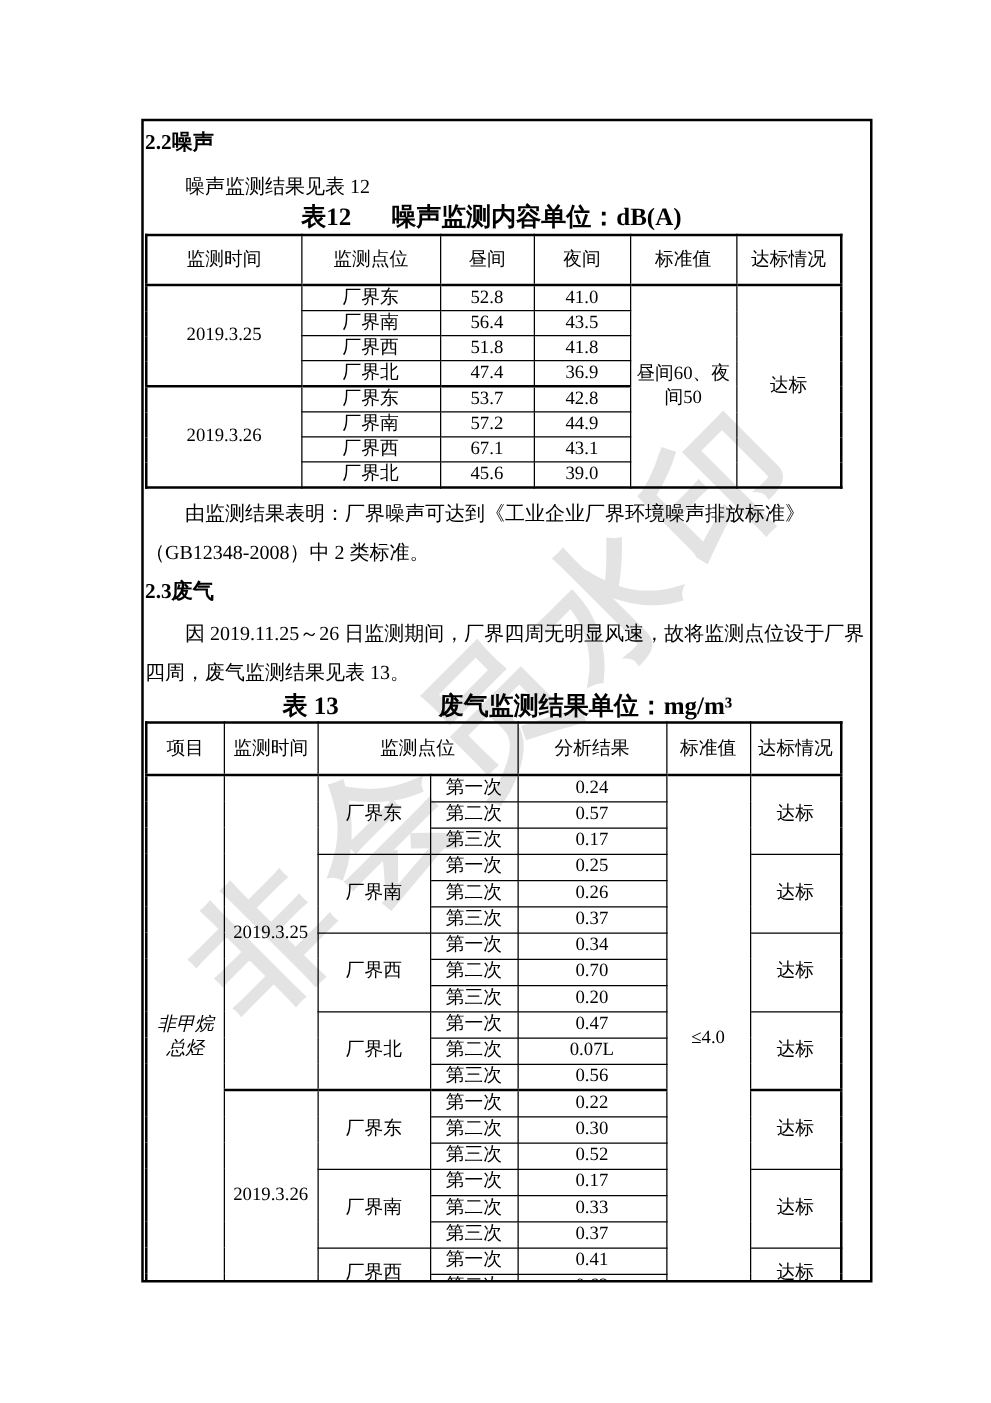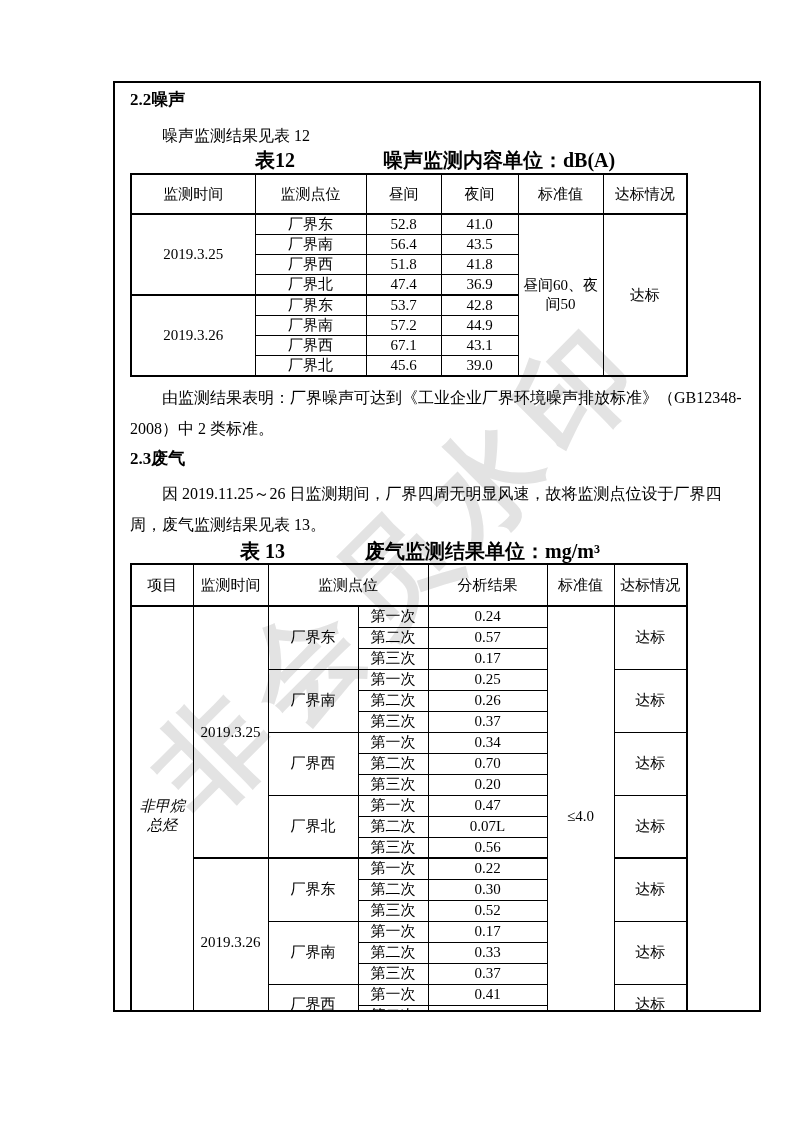--- a/index.html
+++ b/index.html
@@ -13,34 +13,34 @@
 
   .watermark {
     position:absolute; left:400px; top:568px;
     transform:translate(-50%,-50%) rotate(-45deg);
     font-family:"Liberation Sans","DejaVu Sans",sans-serif;
     font-weight:bold; font-size:112px; letter-spacing:16px;
     color:#e3e3e3; white-space:nowrap; z-index:0;
   }
 
   .frame {
-    position:absolute; left:113px; top:81px; width:648px; height:931px;
-    border:2px solid #000; padding:2px 15px; z-index:1; overflow:hidden;
+    position:absolute; left:113px; top:95px; width:585px; height:931px;
+    border:2px solid #000; padding:2px 1px; z-index:1; overflow:hidden;
   }
 
   .sec-heading { font-size:17px; font-weight:bold; line-height:24px; margin-top:3px; }
   .para { font-size:16px; line-height:31px; text-indent:2em; }
   .intro1 { margin-top:12px; line-height:24px; }
   .intro2 { margin-top:7px; }
   .concl  { margin-top:5px; }
 
   .tbl-caption { display:flex; align-items:flex-end; font-weight:bold; font-size:20px; line-height:21px; }
   .cap12 { margin-top:2px; }
   .cap12 .cap-label { margin-left:125px; }
-  .cap12 .cap-title { margin-left:88px; }
+  .cap12 .cap-title { margin-left:32px; }
   .cap12 .cap-unit  { }
   .cap13 { margin-top:1px; }
   .cap13 .cap-label { margin-left:110px; }
   .cap13 .cap-title { margin-left:80px; }
   .cap13 .cap-unit  { }
 
   table { border-collapse:collapse; table-layout:fixed; border:2px solid #000; }
   th,td {
     border:1px solid #000; text-align:center; vertical-align:middle;
     font-size:15px; font-weight:normal; line-height:19px; overflow:hidden; padding:0;

